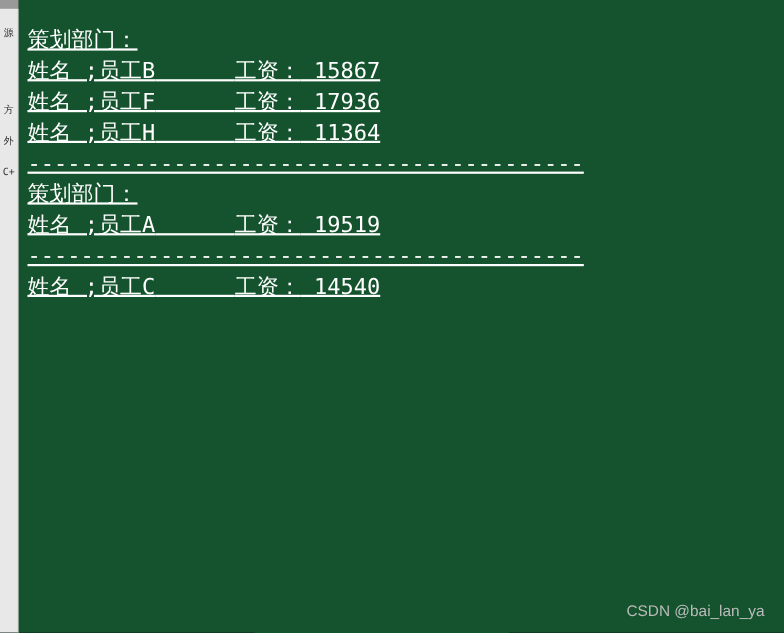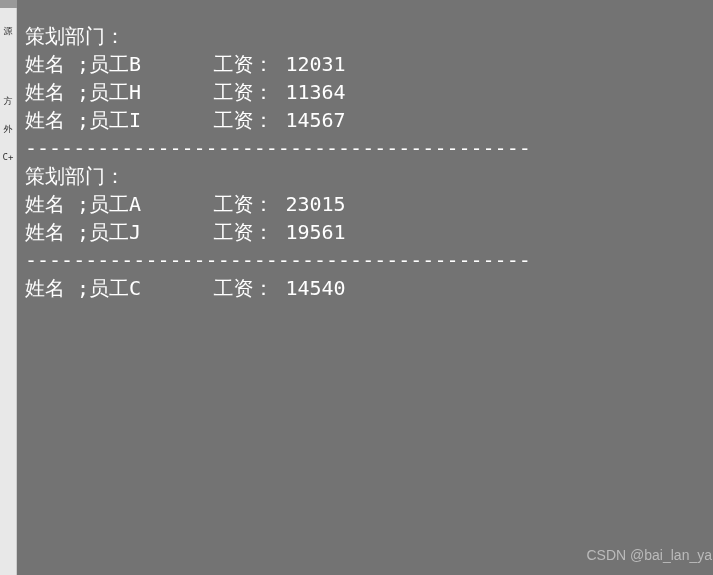--- a/index.html
+++ b/index.html
@@ -43,22 +43,23 @@
       line-height: 14px;
       text-align: center;
       color: #333;
     }
     .terminal {
       position: absolute;
       left: 17px;
       top: 0;
       right: 0;
       bottom: 0;
-      background: #737373;
+      background: #14532d;
       padding: 22px 8px 0 8px;
+      text-decoration: underline;
     }
     .top-area {
       position: absolute;
       left: 17px;
       top: 0;
       right: 0;
       height: 8px;
       background: #000;
     }
     .search-box {
@@ -72,21 +73,21 @@
       border: 1px solid #555;
     }
     .line {
       white-space: pre;
       line-height: 28px;
       font-family: "Menlo", "Consolas", monospace;
     }
     .watermark {
       position: absolute;
       bottom: 12px;
-      right: 1px;
+      right: 18px;
       color: #bbbbbb;
       font-size: 14px;
       font-family: -apple-system, "Helvetica Neue", Arial, sans-serif;
     }
   </style>
 </head>
 <body>
 
 <div class="left-bar">
   <div class="left-bar-top"></div>
@@ -96,28 +97,27 @@
   <div class="left-icon" style="top:150px">C+</div>
 </div>
 
 <div class="top-area">
   <div class="search-box"></div>
 </div>
 
 <div class="terminal">
 
   <div class="line">策划部门：</div>
-  <div class="line"><span>姓名 ;</span><span>员工B</span>      <span>工资：</span> <span>12031</span></div>
+  <div class="line"><span>姓名 ;</span><span>员工B</span>      <span>工资：</span> <span>15867</span></div>
+  <div class="line"><span>姓名 ;</span><span>员工F</span>      <span>工资：</span> <span>17936</span></div>
   <div class="line"><span>姓名 ;</span><span>员工H</span>      <span>工资：</span> <span>11364</span></div>
-  <div class="line"><span>姓名 ;</span><span>员工I</span>      <span>工资：</span> <span>14567</span></div>
   <div class="line">------------------------------------------</div>
 
   <div class="line">策划部门：</div>
-  <div class="line"><span>姓名 ;</span><span>员工A</span>      <span>工资：</span> <span>23015</span></div>
-  <div class="line"><span>姓名 ;</span><span>员工J</span>      <span>工资：</span> <span>19561</span></div>
+  <div class="line"><span>姓名 ;</span><span>员工A</span>      <span>工资：</span> <span>19519</span></div>
   <div class="line">------------------------------------------</div>
 
   <div class="line"><span>姓名 ;</span><span>员工C</span>      <span>工资：</span> <span>14540</span></div>
 
 
 </div>
 
 <div class="watermark">CSDN @bai_lan_ya</div>
 
 </body></html>

